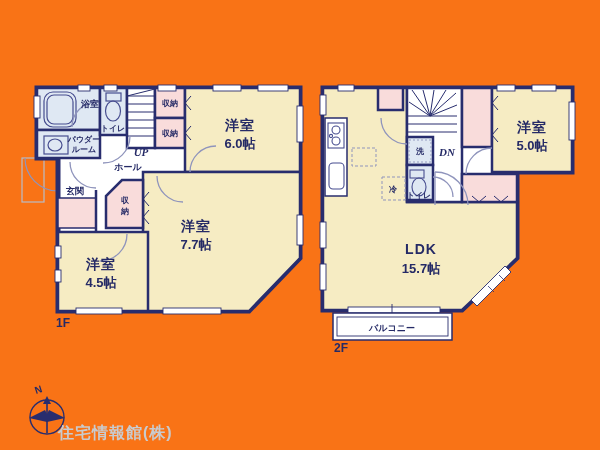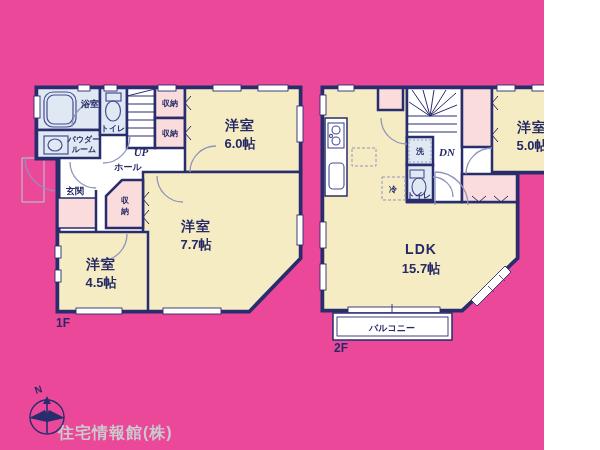--- a/index.html
+++ b/index.html
@@ -1,17 +1,17 @@
 <!DOCTYPE html>
 <html><head>
 <meta charset="utf-8">
 <style>
   html,body{margin:0;padding:0;background:#ffffff;}
   .canvas{
-    position:relative;width:544px;height:450px;background:#ec4899;overflow:hidden;
+    position:relative;width:600px;height:450px;background:#f97316;overflow:hidden;
     font-family:"Liberation Sans","DejaVu Sans",sans-serif;
   }
   svg{display:block;}
   text{font-family:"Liberation Sans","DejaVu Sans",sans-serif;fill:#252a66;}
   .lbl-room{font-size:14px;font-weight:bold;letter-spacing:1px;}
   .lbl-size{font-size:13px;font-weight:bold;}
   .lbl-small{font-size:9px;font-weight:bold;}
   .lbl-tiny{font-size:8px;font-weight:bold;}
   .lbl-stair{font-size:11px;font-style:italic;font-weight:bold;font-family:"Liberation Serif","DejaVu Serif",serif;}
   .lbl-floor{font-size:12px;font-weight:bold;}

